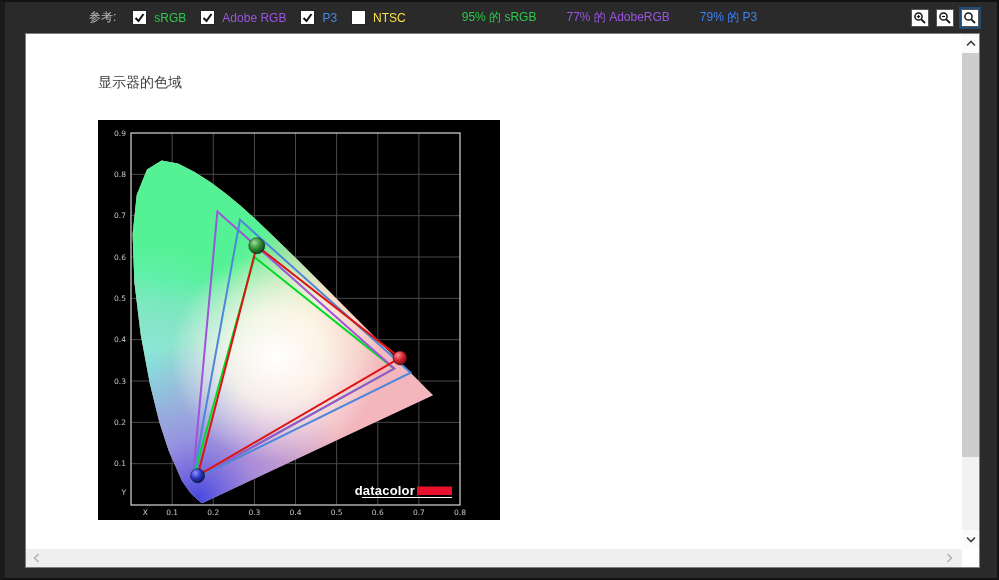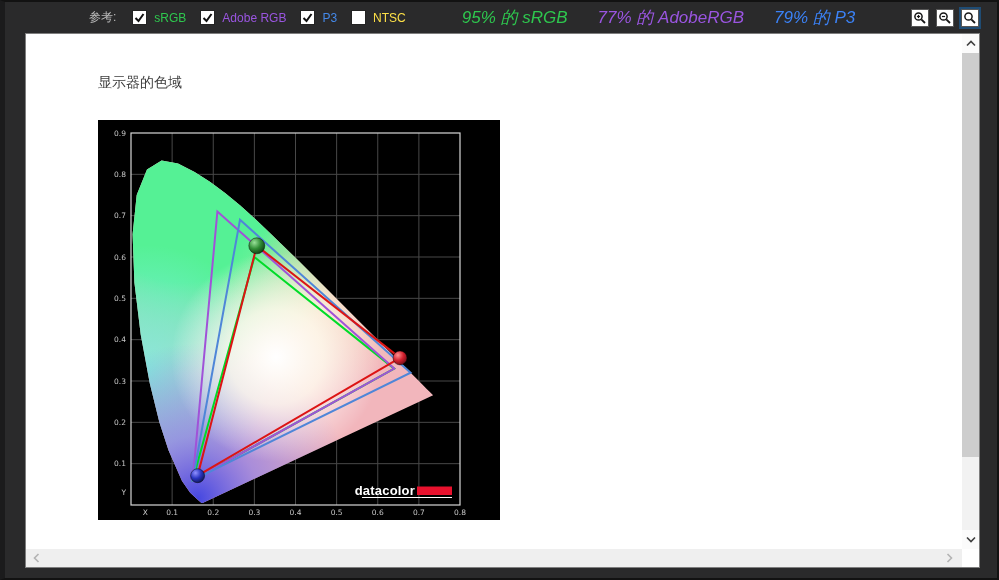--- a/index.html
+++ b/index.html
@@ -11,21 +11,21 @@
   .window{position:absolute;inset:0;box-sizing:border-box;
     border:2px solid #121212;border-left:5px solid #1b1b1c;background:#2a2a2b;}
   
   .topbar{position:absolute;left:0;top:0;right:0;height:31px;
     display:flex;align-items:center;padding-left:84px;box-sizing:border-box;}
   .ref-label{font-size:12px;color:#b9b9b9;margin-right:16px;}
   .ref-item{display:flex;align-items:center;margin-right:14px;}
   .cbx{width:13px;height:13px;background:#ffffff;border:1px solid #232323;
     margin-right:7px;display:flex;align-items:center;justify-content:center;box-sizing:content-box;}
   .ref-name{font-size:12px;}
-  .coverage{font-size:17px;margin-left:30px;white-space:nowrap;font-style:italic;}
+  .coverage{font-size:12px;margin-left:30px;white-space:nowrap;}
   .coverage.first{margin-left:42px;}
   .zoomgroup{margin-left:auto;display:flex;align-items:center;gap:7px;margin-right:18px;}
   .zoombtn{width:18px;height:18px;padding:0;background:#ffffff;border:1px solid #565656;
     display:flex;align-items:center;justify-content:center;cursor:pointer;}
   .zoombtn.selected{box-shadow:0 0 0 2px #1f4c74;}
   
   .panel{position:absolute;left:20px;top:31px;width:953px;height:533px;
     border:1px solid #7e7e7e;background:#fca5a5;box-sizing:content-box;
     display:grid;grid-template-columns:1fr 17px;grid-template-rows:1fr 18px;}
   .content{position:relative;overflow:hidden;background:#ffffff;}

